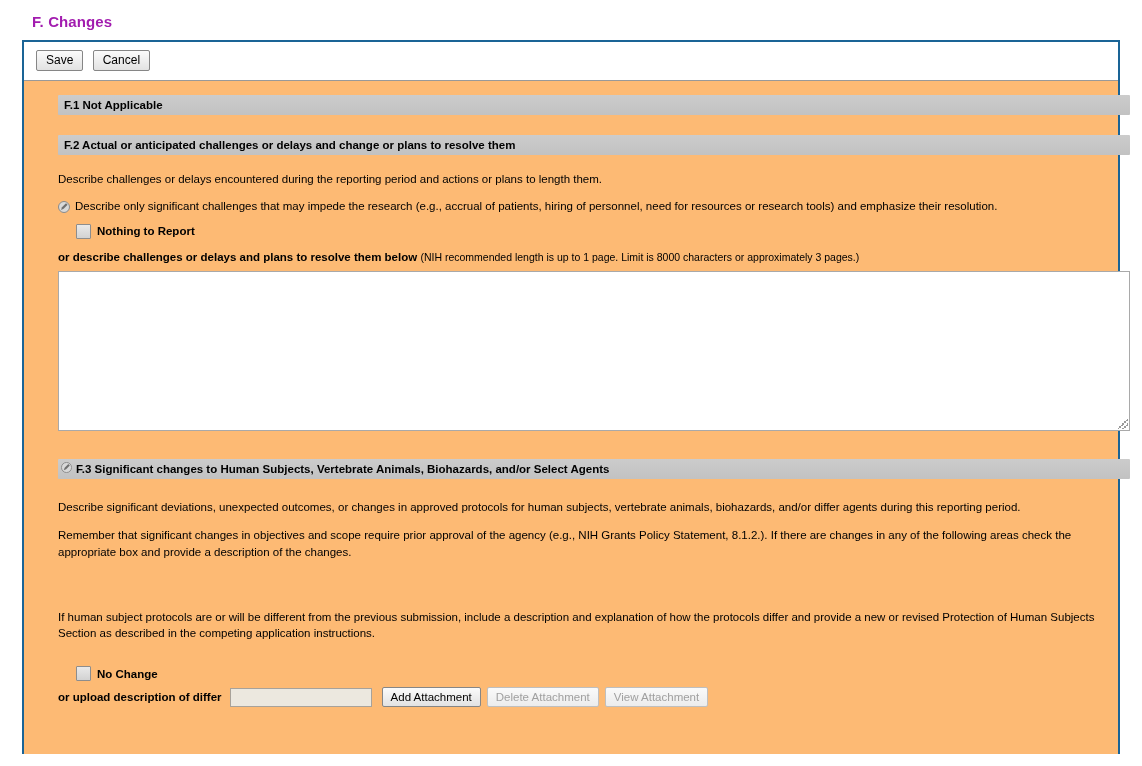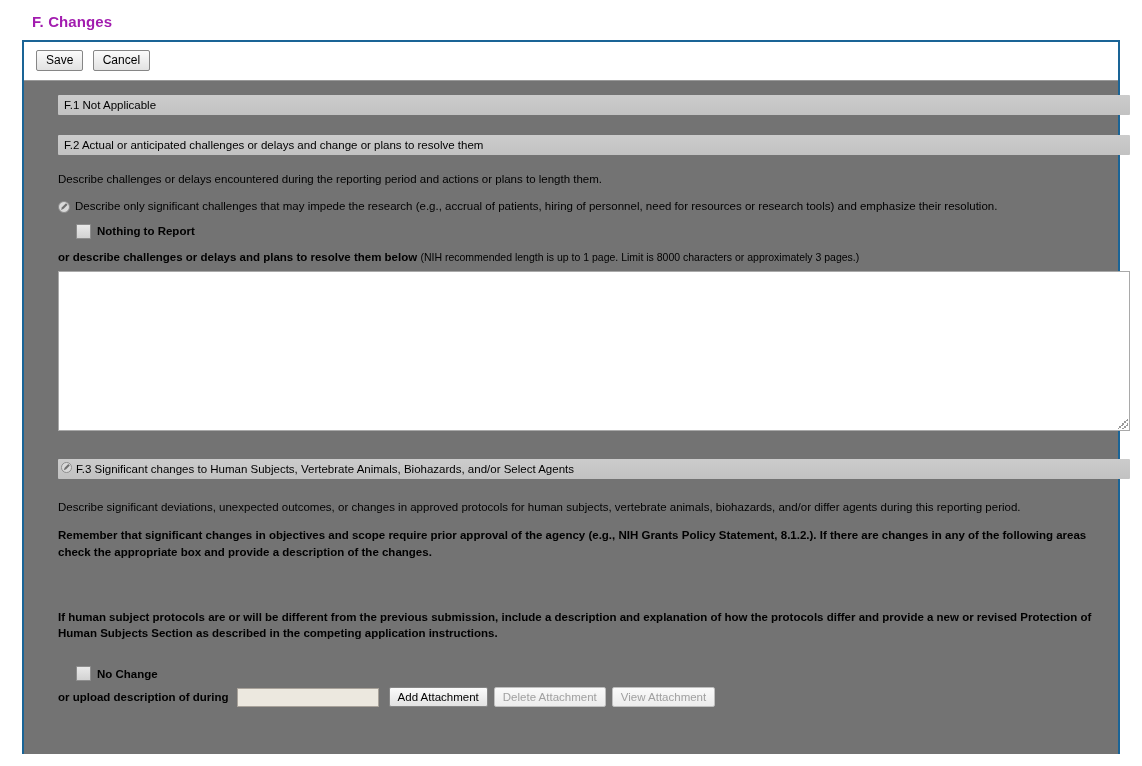--- a/index.html
+++ b/index.html
@@ -21,21 +21,21 @@
     font-weight: bold;
     margin: 13px 0 10px 32px;
     letter-spacing: 0.1px;
   }
   .panel {
     margin: 0 22px 0 22px;
     border: 2px solid #1a6496;
     border-bottom: none;
     height: 714px;
     box-sizing: border-box;
-    background: #737373;
+    background: #fdba74;
     position: relative;
   }
   .toolbar {
     border-bottom: 1px solid #999999;
     padding: 8px 0 9px 12px;
     background: #ffffff;
   }
   button.btn {
     font-family: "Liberation Sans", sans-serif;
     font-size: 12px;
@@ -52,21 +52,21 @@
     color: #9a9a9a;
     border-color: #b8b8b8;
     cursor: default;
   }
   .body-area {
     padding: 14px 12px 0 12px;
   }
   .section-bar {
     background: #c8c8c8;
     background-image: linear-gradient(#cccccc, #c2c2c2);
-    font-weight: normal;
+    font-weight: bold;
     font-size: 11.5px;
     padding: 4px 6px 4px 6px;
     margin: 0 0 0 22px;
     width: 1072px;
     box-sizing: border-box;
     border-radius: 1px;
     color: #000;
   }
   .section-bar.with-icon {
     padding-left: 18px;
@@ -84,21 +84,21 @@
   .gap-12 { height: 12px; }
   .gap-16 { height: 16px; }
   .gap-20 { height: 20px; }
   .gap-24 { height: 24px; }
   .para {
     margin: 0 0 0 22px;
     width: 1078px;
     font-size: 11.5px;
     line-height: 1.45;
   }
-  .para.narrow { width: 1064px; font-weight: bold; }
+  .para.narrow { width: 1064px; }
   .bullet-row {
     display: flex;
     align-items: flex-start;
     margin-left: 22px;
     width: 1078px;
   }
   .bullet-icon {
     width: 12px;
     height: 12px;
     margin-right: 5px;
@@ -288,21 +288,21 @@
     <div class="para narrow">If human subject protocols are or will be different from the previous submission, include a description and explanation of how the protocols differ and provide a new or revised Protection of Human Subjects Section as described in the competing application instructions.</div>
 
     <div class="gap-24"></div>
 
     <div class="checkbox-row">
       <span class="cb"></span>
       <span class="cb-label">No Change</span>
     </div>
 
     <div class="upload-row">
-      <span class="upload-label">or upload description of during</span>
+      <span class="upload-label">or upload description of differ</span>
       <span class="file-field"></span>
       <button class="attach-btn">Add Attachment</button>
       <button class="attach-btn disabled" disabled="">Delete Attachment</button>
       <button class="attach-btn disabled" disabled="">View Attachment</button>
     </div>
 
   </div>
 </div>
 
 </body></html>

